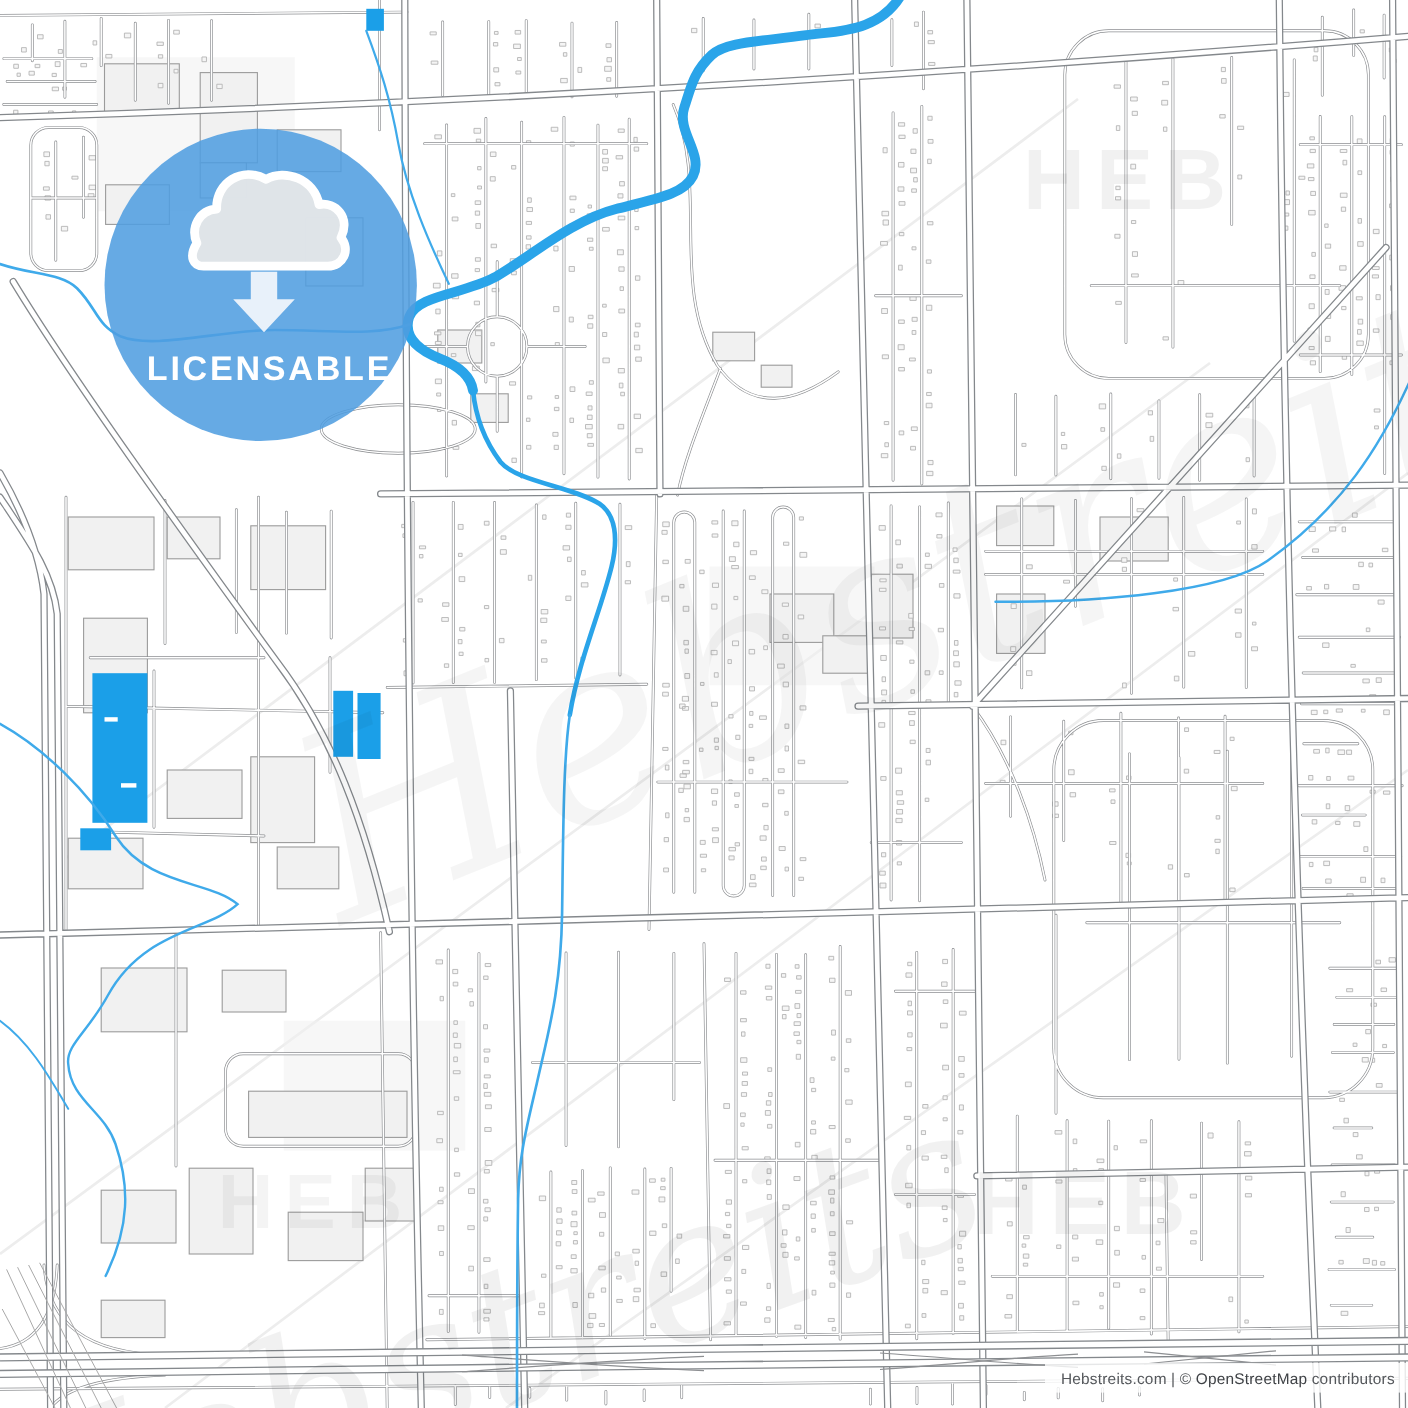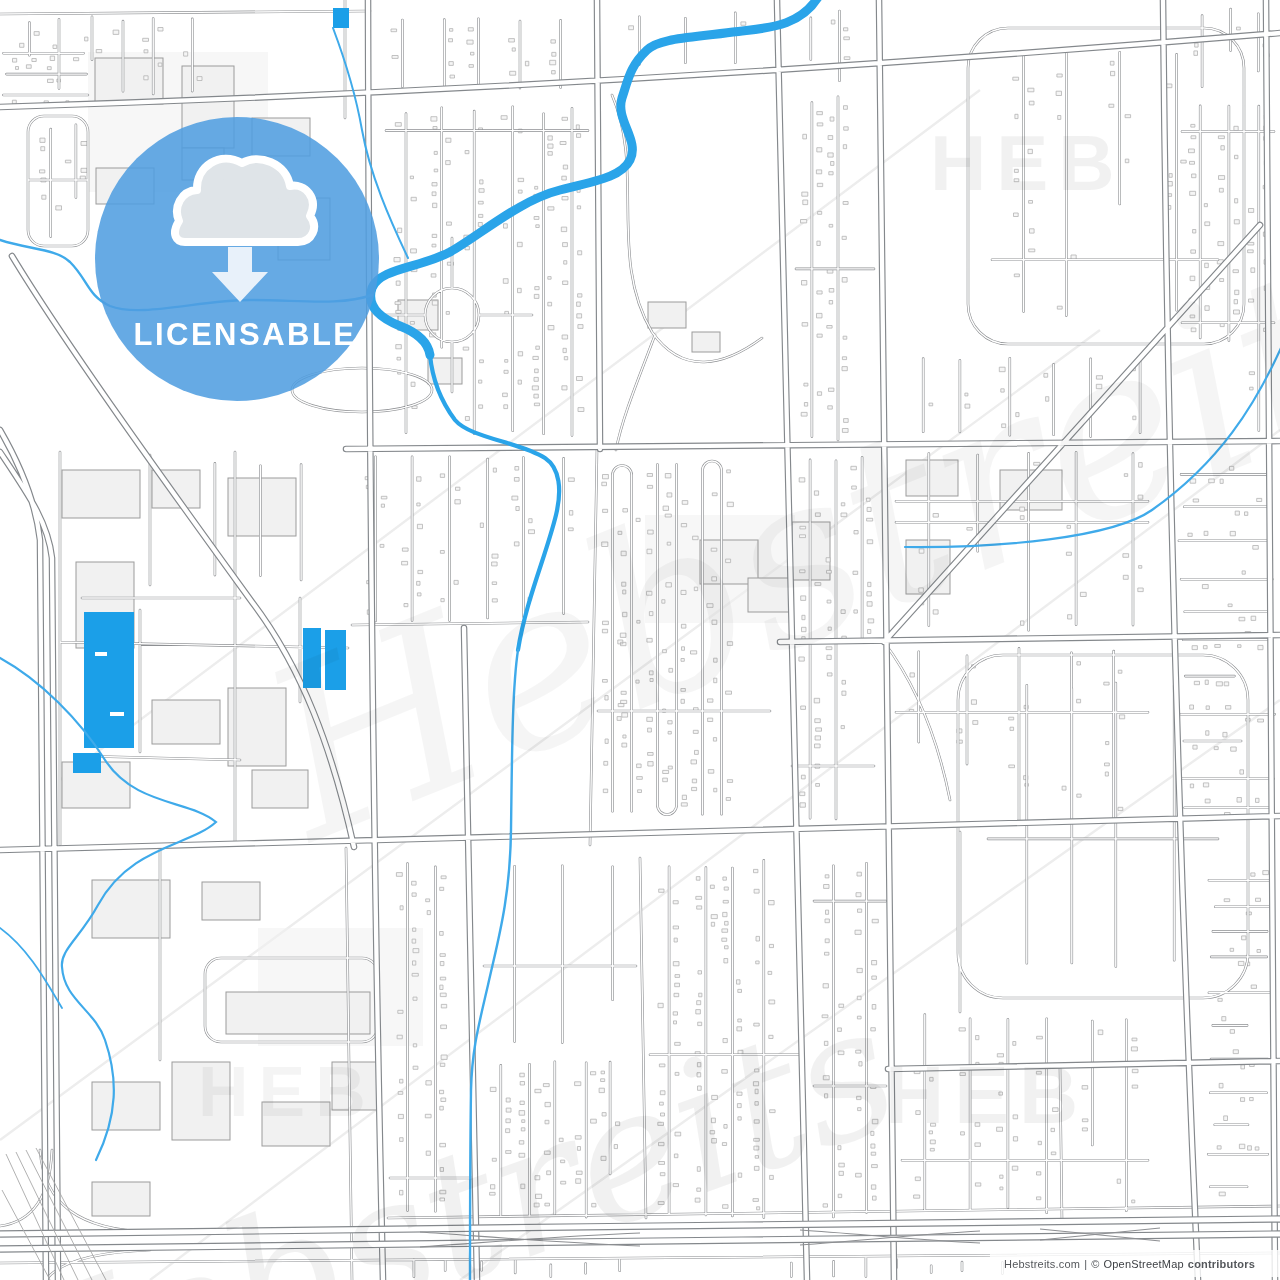--- a/index.html
+++ b/index.html
@@ -6,26 +6,26 @@
   #stage{position:relative;width:1280px;height:1280px;overflow:hidden;background:#c4b5fd;
          font-family:"Liberation Sans",sans-serif;}
   #citymap{position:absolute;left:0;top:0;z-index:1;}
   .wm{position:absolute;z-index:2;font-weight:bold;color:#000;opacity:.05;
       letter-spacing:10px;font-family:"Liberation Sans",sans-serif;pointer-events:none;}
   .wm-script{position:absolute;z-index:2;font-family:"DejaVu Serif",serif;font-style:italic;
       color:#000;opacity:.035;transform-origin:0 0;pointer-events:none;white-space:nowrap;}
   #badge{position:absolute;left:93px;top:115px;z-index:3;}
   #badge text{font-family:"Liberation Sans",sans-serif;font-weight:bold;
       font-size:31px;letter-spacing:2.5px;text-anchor:middle;}
-  #attribution{position:absolute;right:0;bottom:3px;z-index:4;height:27px;
+  #attribution{position:absolute;right:0;bottom:14px;z-index:4;height:27px;
       background:rgba(255,255,255,.8);display:flex;align-items:center;
-      padding:0 12px 0 14px;font-size:11px;color:#54575B;letter-spacing:.2px;}
+      padding:0 12px 0 14px;font-size:14px;color:#54575B;letter-spacing:.2px;}
   #attribution span{margin-right:4px;}
   #attribution .osm{font-weight:normal;color:#3E4145;}
-  #attribution span:last-child{margin-right:13px;font-weight:bold;}
+  #attribution span:last-child{margin-right:0;}
 </style>
 </head>
 <body>
 
 <div id="stage">
 
   <svg id="citymap" width="1280" height="1280" viewBox="0 0 1280 1280">
     <rect x="0" y="0" width="1280" height="1280" fill="#ffffff"></rect>
     <g id="g-streaks">
         <line x1="150" y1="1280" x2="1280" y2="430" stroke="#ededed" stroke-width="2.4"></line>

